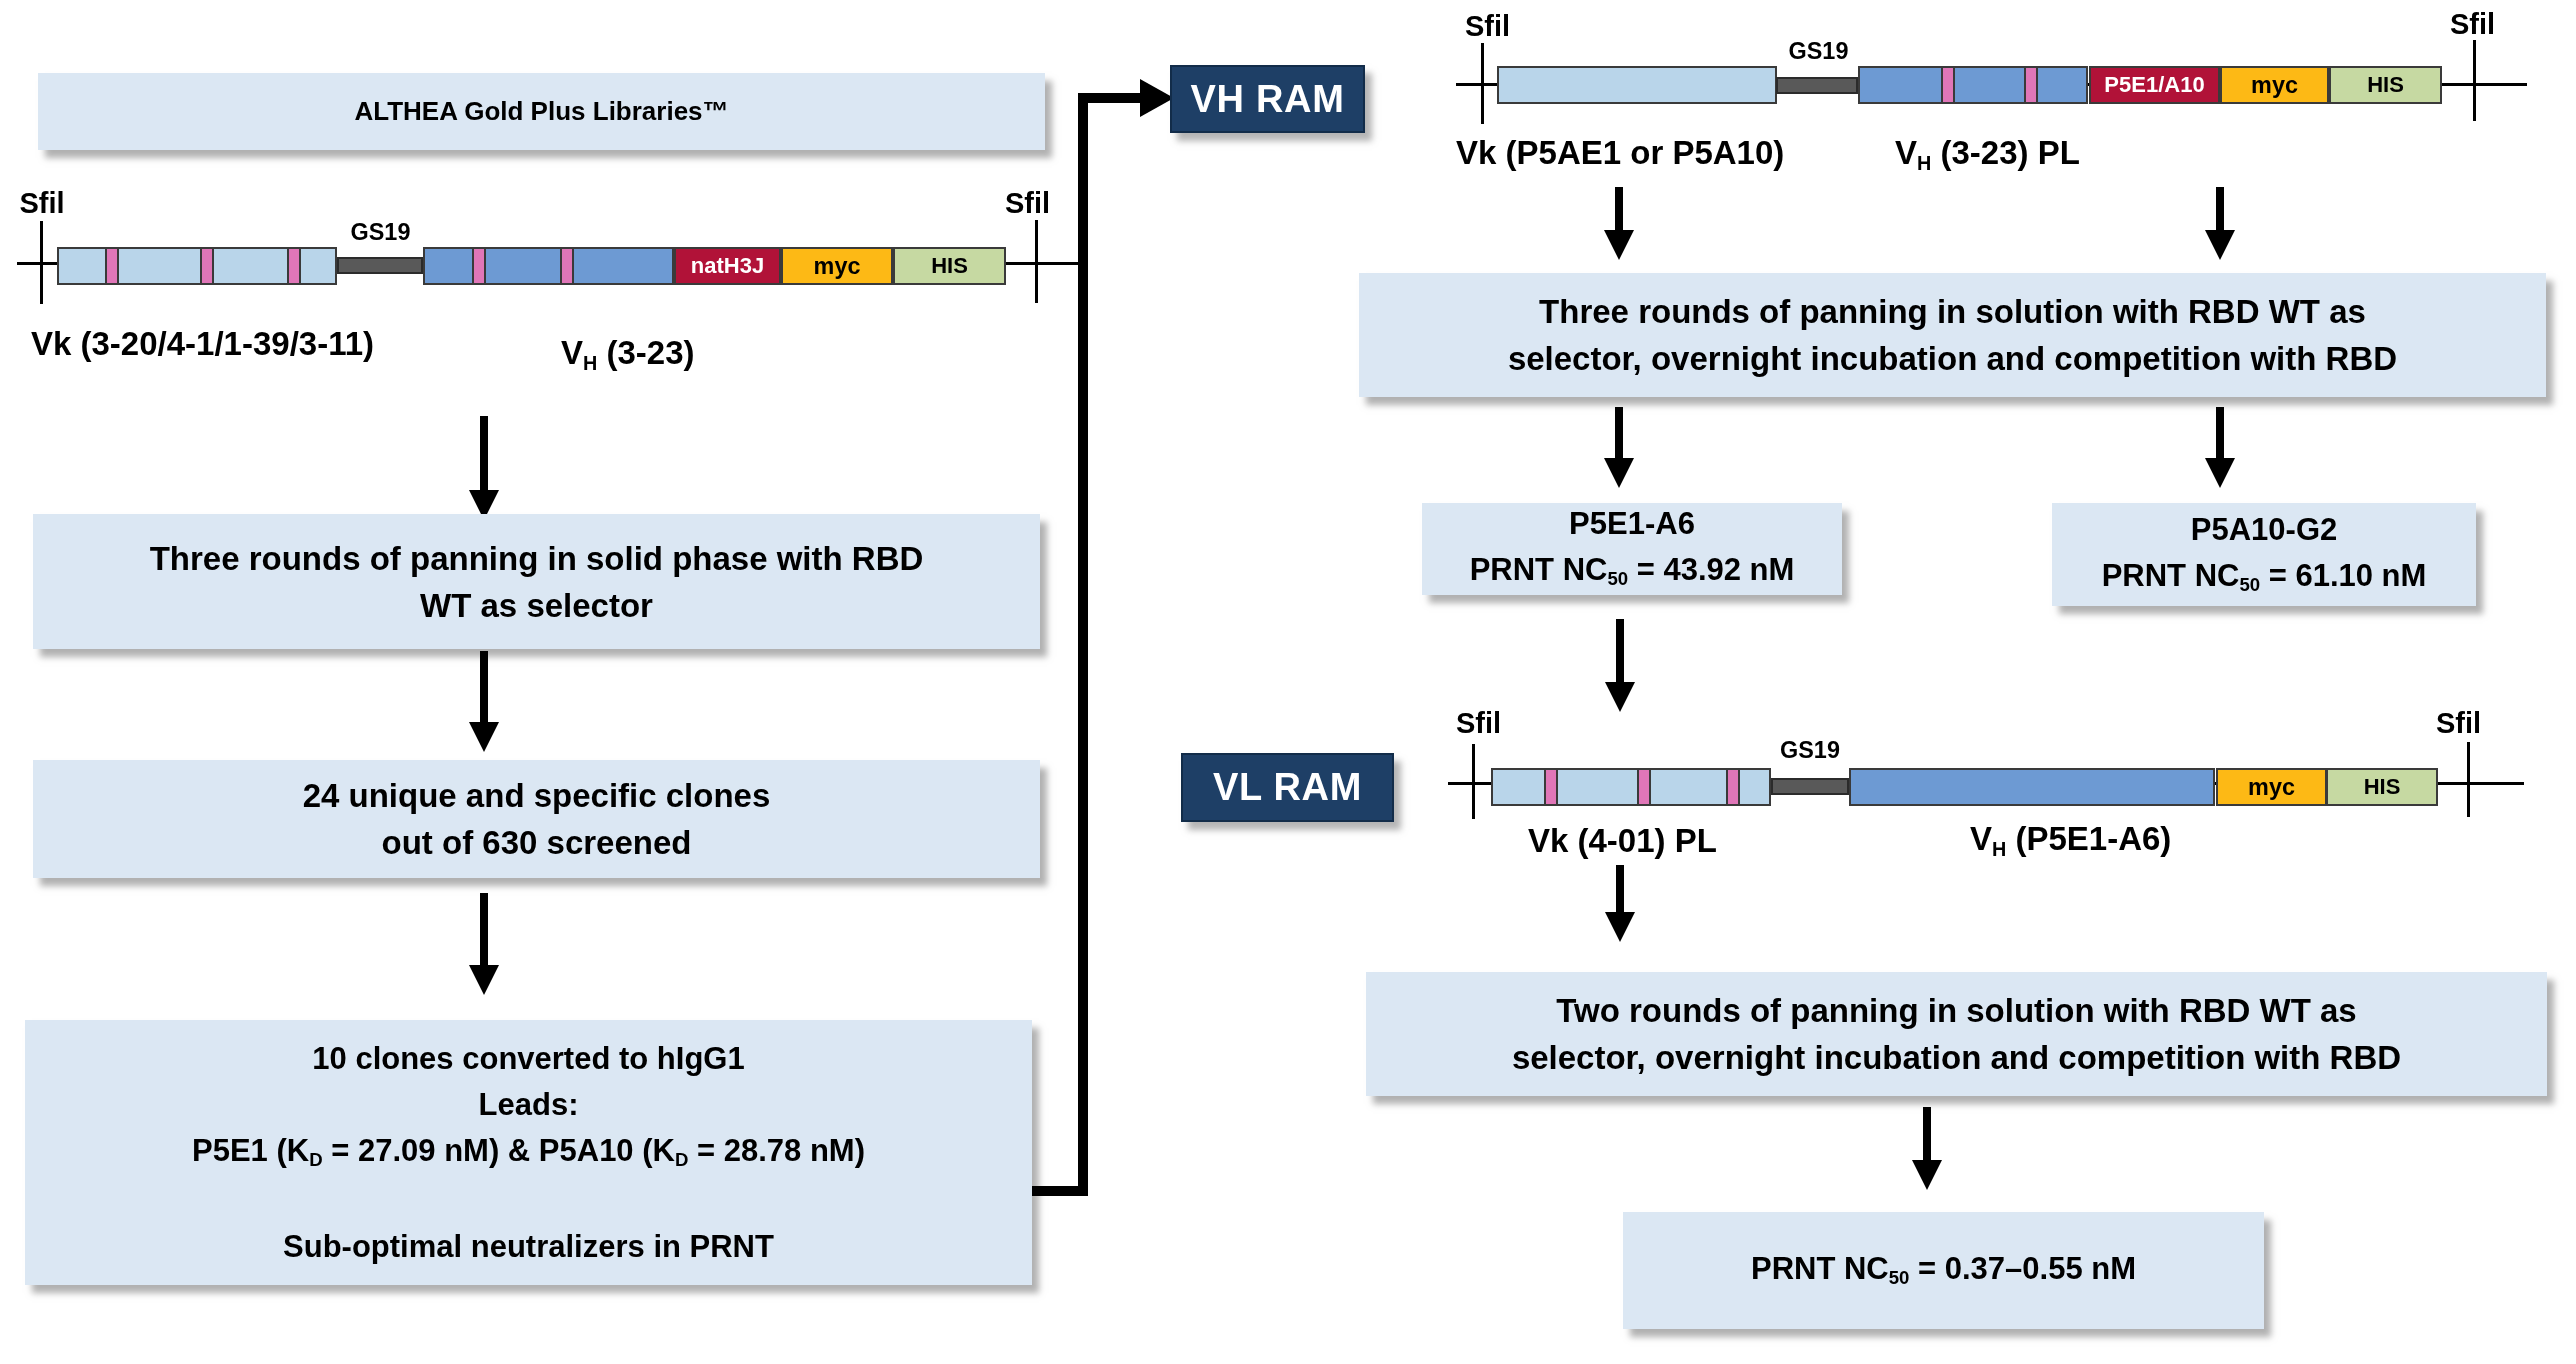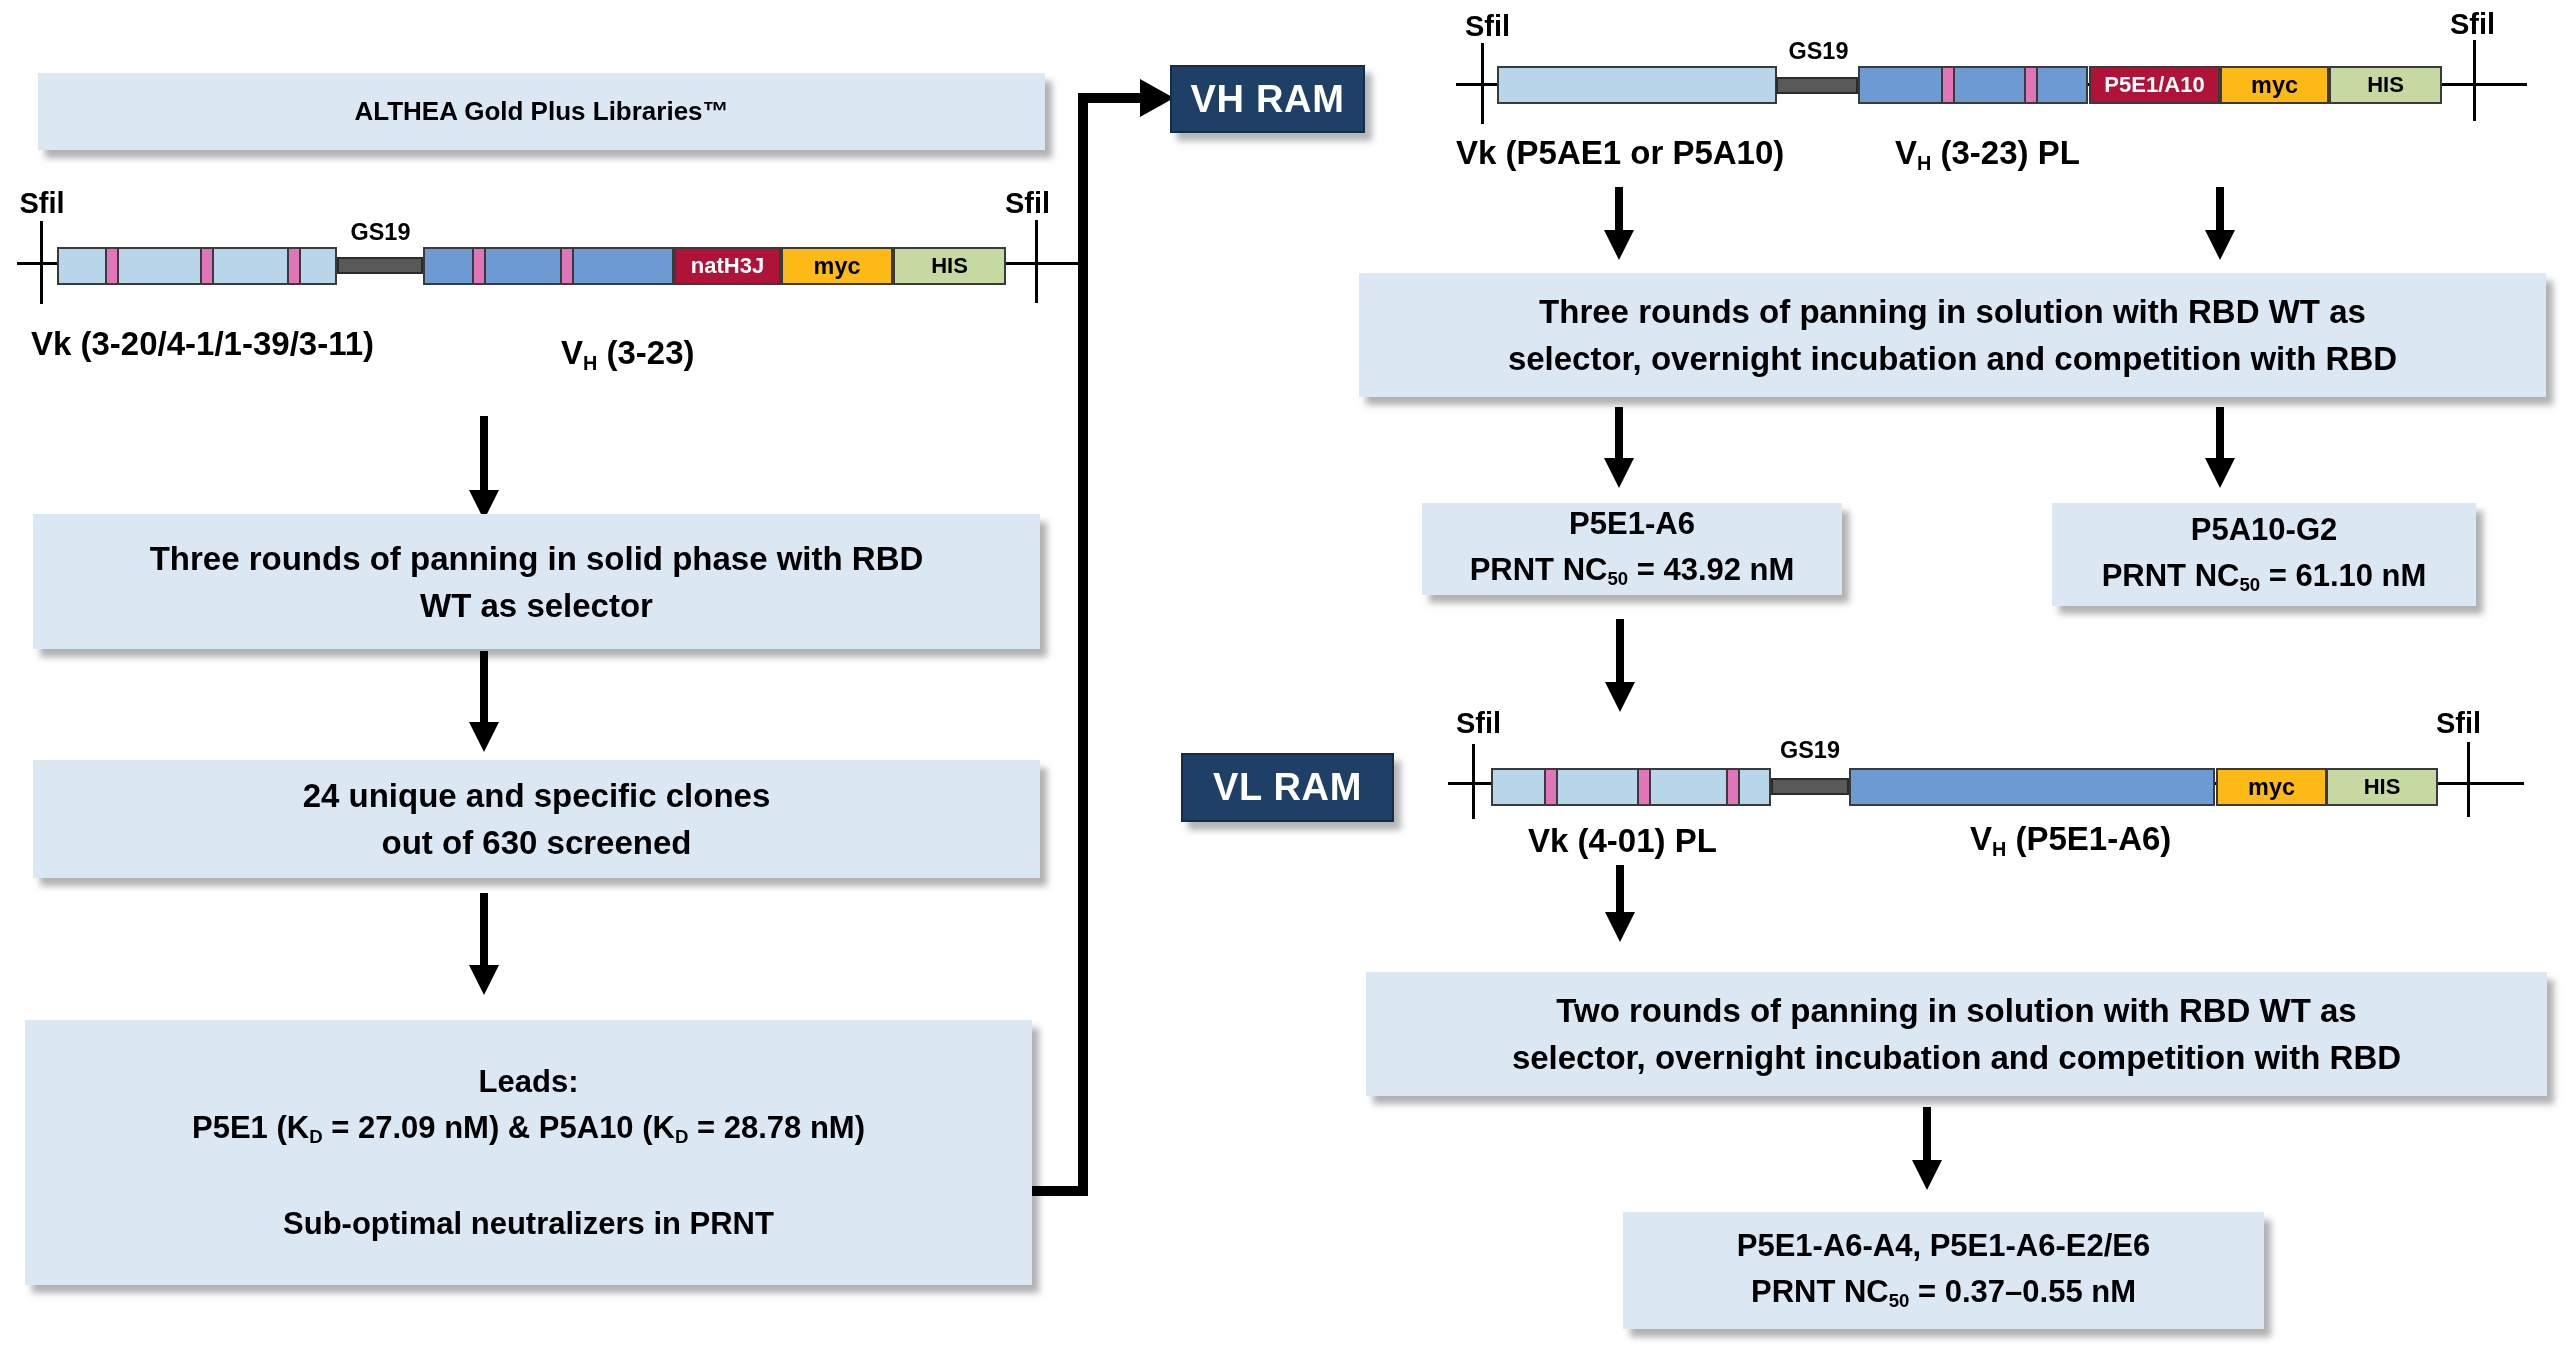--- a/index.html
+++ b/index.html
@@ -109,20 +109,21 @@
   <div class="ln">24 unique and specific clones</div>
   <div class="ln">out of 630 screened</div>
 </div>
 
 <div class="arrow" style="left:469px;top:893px;height:102px;">
   <div class="sh"></div>
   <div class="hd"></div>
 </div>
 
 <div class="fbox" style="left:25px;top:1020px;width:1007px;height:265px;">
+  <div class="ln sm">10 clones converted to hIgG1</div>
   <div class="ln sm">Leads:</div>
   <div class="ln sm"><span>P5E1 (K</span><span class="subsc">D</span><span> = 27.09 nM) &amp; P5A10 (K</span><span class="subsc">D</span><span> = 28.78 nM)</span></div>
   <div class="ln sm" style="margin-top:46px;">Sub-optimal neutralizers in PRNT</div>
 </div>
 
 <div>
   <div class="conn" style="left:1032px;top:1186px;width:56px;height:10.4px;"></div>
   <div class="conn" style="left:1078px;top:93px;width:10.4px;height:1103px;"></div>
   <div class="conn" style="left:1078px;top:93px;width:68px;height:10.4px;"></div>
   <div class="conn-head" style="left:1140px;top:79px;"></div>
@@ -227,16 +228,15 @@
   <div class="ln">Two rounds of panning in solution with RBD WT as</div>
   <div class="ln">selector, overnight incubation and competition with RBD</div>
 </div>
 
 <div class="arrow" style="left:1912px;top:1107px;height:83px;">
   <div class="sh"></div>
   <div class="hd"></div>
 </div>
 
 <div class="fbox" style="left:1623px;top:1212px;width:641px;height:117px;">
-  <div class="ln sm">P5E1-A6-A4, P5E1-A6-E2/E6</div>
   <div class="ln sm"><span>PRNT NC</span><span class="subsc">50</span><span> = 0.37–0.55 nM</span></div>
 </div>
 
 
 </body></html>

